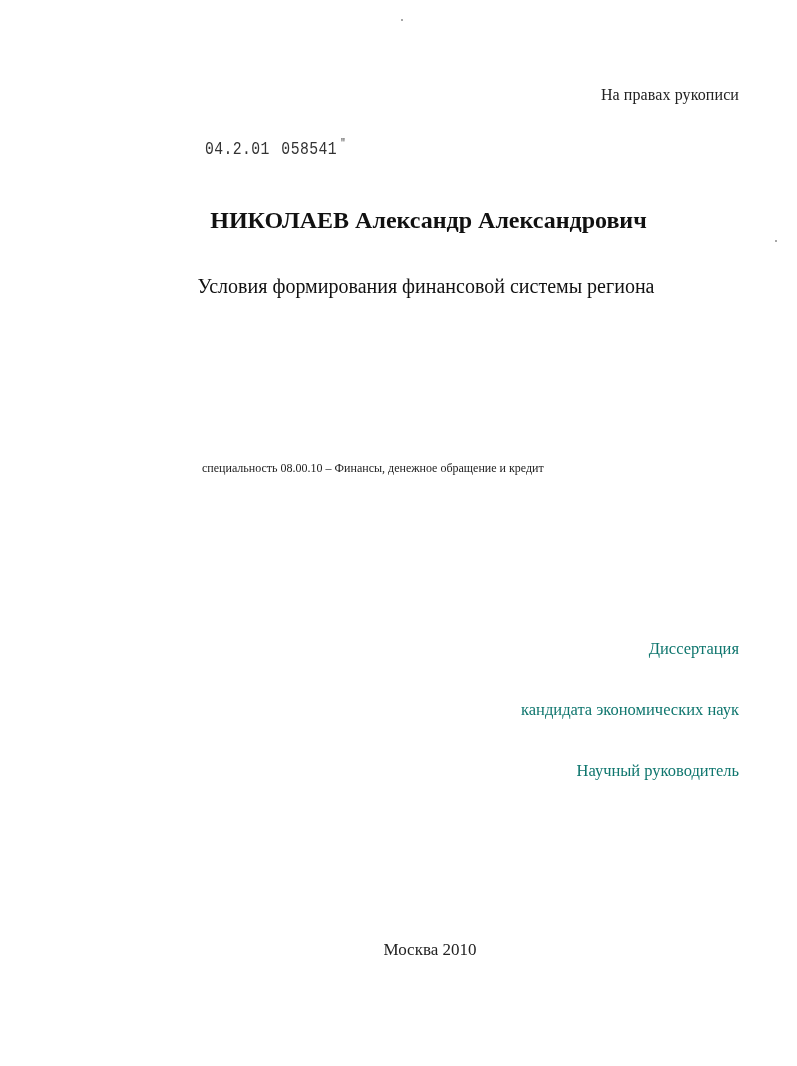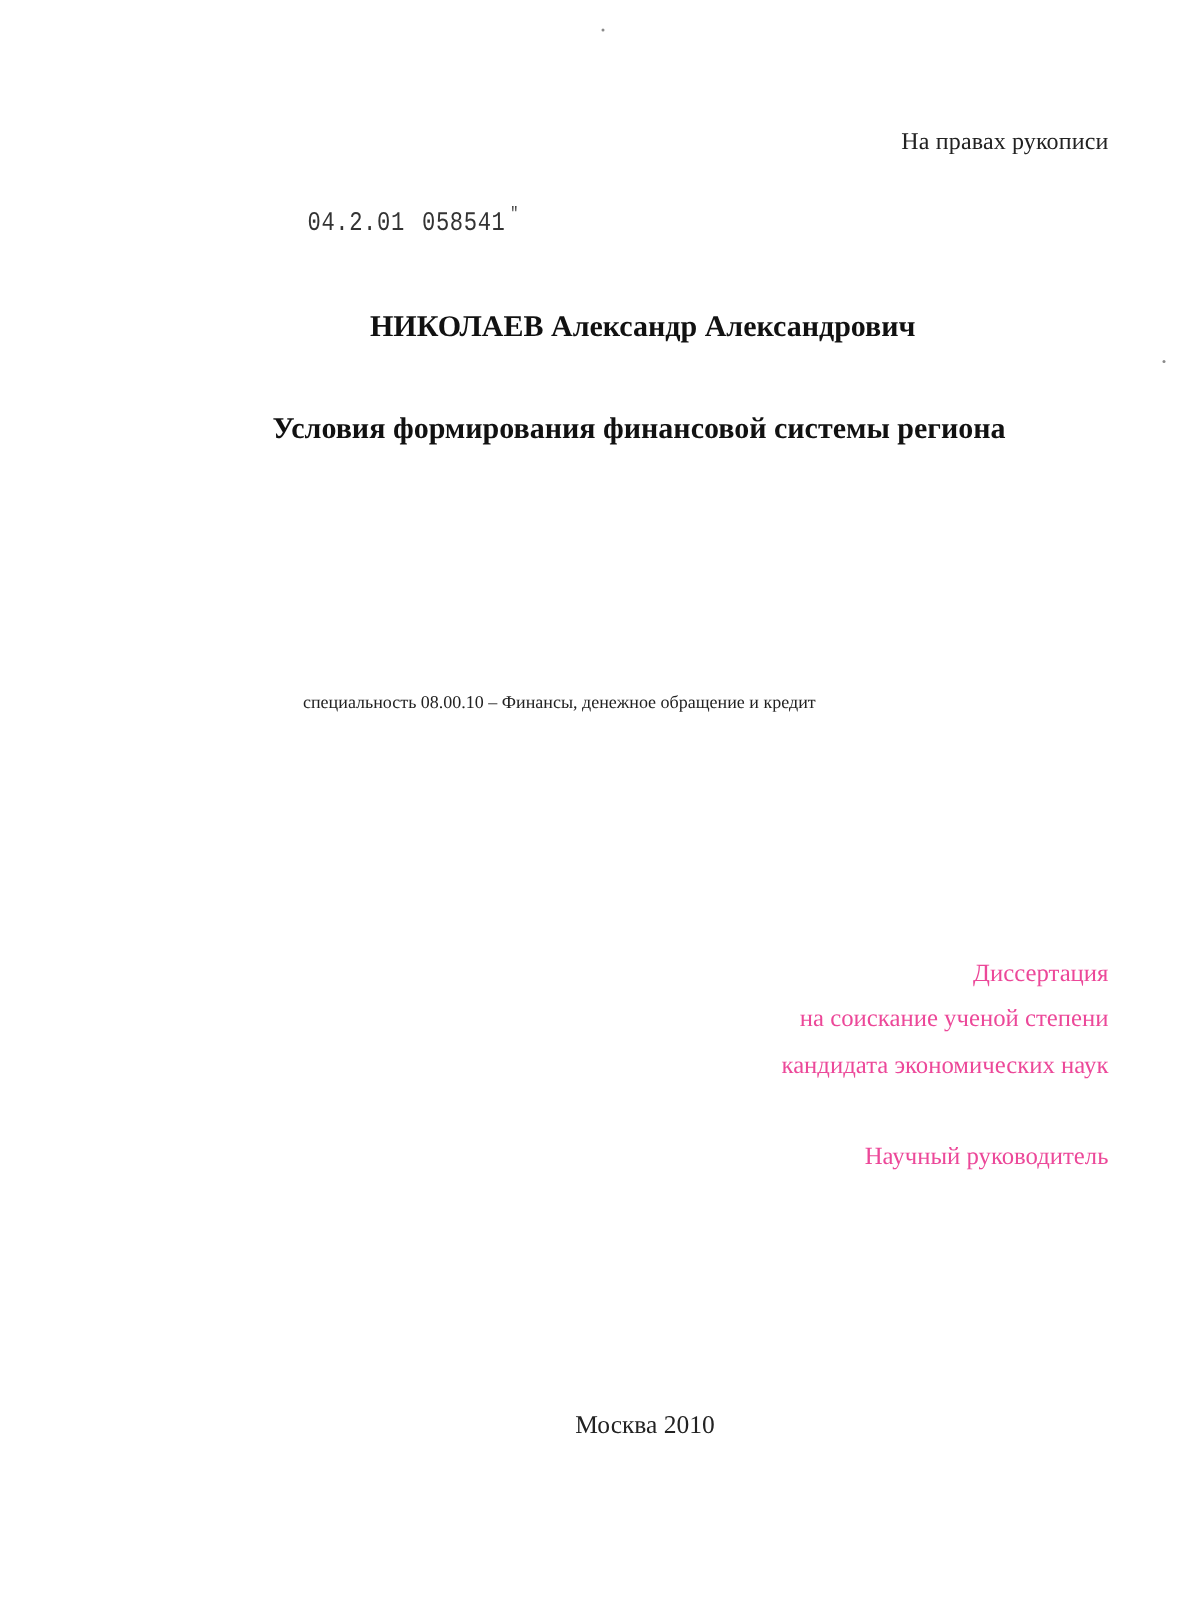--- a/index.html
+++ b/index.html
@@ -48,45 +48,45 @@
       transform: scaleX(0.82);
       transform-origin: left center;
     }
     .catalog-number .gap { display: inline-block; width: 14px; }
     .catalog-number .tick { font-size: 11px; vertical-align: top; position: relative; top: -2px; margin-left: 4px; }
 
     .author {
       left: 0; right: 0;
       top: 207px;
       text-align: center;
-      font-size: 20px;
+      font-size: 24px;
       font-weight: bold;
       color: #111;
       padding-left: 60px;
     }
     .title {
       left: 0; right: 0;
       top: 275px;
       text-align: center;
       font-size: 20px;
-      font-weight: bold;
+      font-weight: normal;
       color: #111;
       padding-left: 55px;
     }
     .specialty {
       left: 202px;
       top: 461px;
       font-size: 12px;
       color: #222;
     }
     .right-block {
       right: 58px;
       text-align: right;
       font-size: 16.5px;
-      color: #ec4899;
+      color: #0f766e;
     }
     .diss-1 { top: 639px; }
     .diss-2 { top: 669px; }
     .diss-3 { top: 700px; }
     .sup-1 { top: 761px; }
     .sup-2 { top: 790px; }
     .city-year {
       left: 0; right: 0;
       top: 940px;
       text-align: center;
@@ -109,20 +109,19 @@
     <span>04.2.01</span><span class="gap"></span><span>058541</span><span class="tick">"</span>
   </div>
 
   <div class="abs author">НИКОЛАЕВ Александр Александрович</div>
 
   <div class="abs title">Условия формирования финансовой системы региона</div>
 
   <div class="abs specialty">специальность 08.00.10 – Финансы, денежное обращение и кредит</div>
 
   <div class="abs right-block diss-1">Диссертация</div>
-  <div class="abs right-block diss-2">на соискание ученой степени</div>
   <div class="abs right-block diss-3">кандидата экономических наук</div>
 
   <div class="abs right-block sup-1">Научный руководитель</div>
 
   <div class="abs city-year">Москва 2010</div>
 
 </div>
 
 </body></html>

